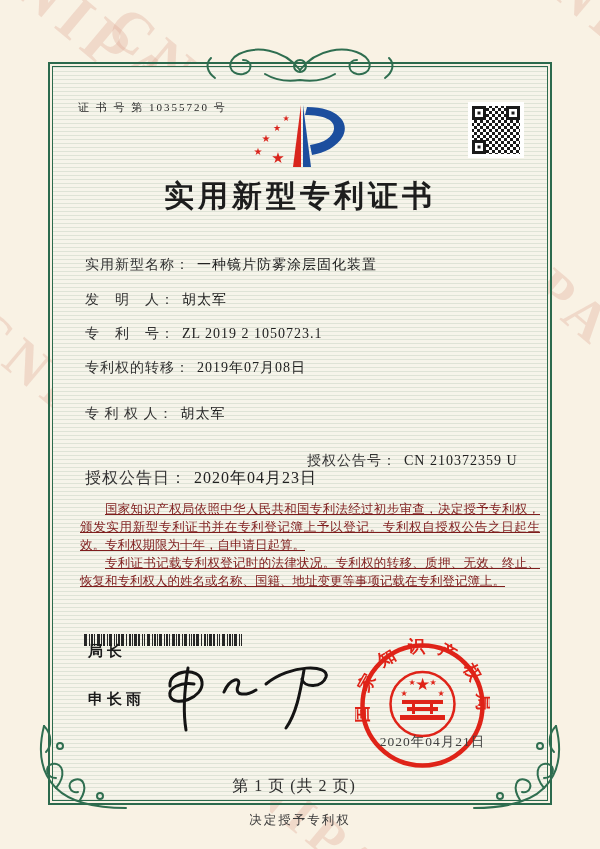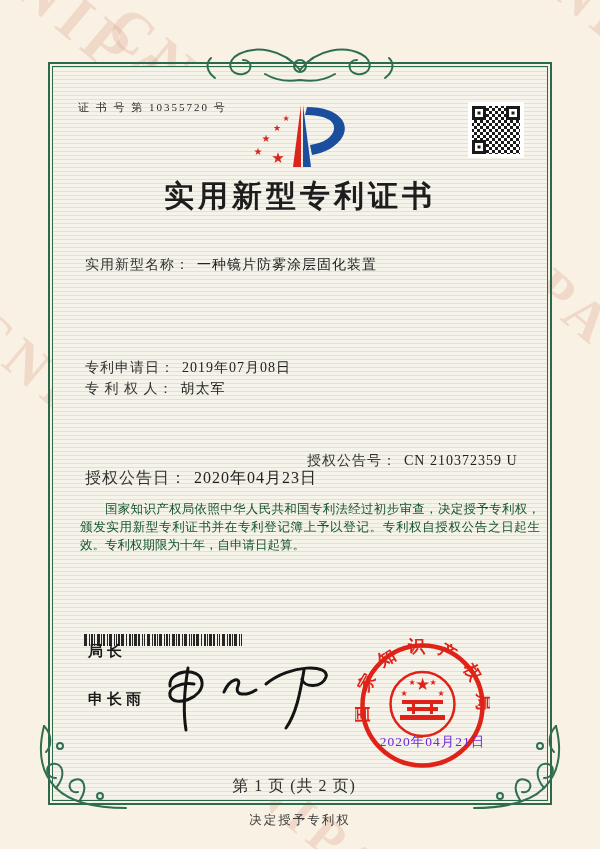--- a/index.html
+++ b/index.html
@@ -19,25 +19,25 @@
   .cert-no{left:78px;top:100px;font-size:11px;letter-spacing:2px;color:#2a2a2a;z-index:4;}
   .title{left:0;top:176px;width:600px;text-align:center;font-size:30px;font-weight:bold;
          letter-spacing:4px;color:#1d1d1d;z-index:4;}
   .field-row{left:85px;width:460px;font-size:14px;color:#2e2e2e;letter-spacing:1px;z-index:4;}
   .flabel{color:#333;}
   .fvalue{margin-left:7px;color:#222;}
   .fvalue.small{font-size:12.5px;letter-spacing:0;}
   .grant-left{left:85px;top:468px;font-size:16px;letter-spacing:1px;z-index:4;color:#2e2e2e;}
   .grant-right{left:307px;top:452px;font-size:14px;letter-spacing:1px;z-index:4;color:#2e2e2e;}
   .body-text{left:80px;top:500px;width:460px;font-size:12.5px;line-height:18px;
-             color:#14532d;text-align:justify;z-index:4;}
+             color:#7f1d1d;text-align:justify;z-index:4;text-decoration:underline;}
   .body-text p{margin:0;text-indent:2em;}
   .signer{left:88px;font-size:15px;font-weight:bold;letter-spacing:4px;color:#1c1c1c;z-index:5;}
   .seal-date{left:350px;top:733px;width:165px;text-align:center;font-size:13.5px;
-             letter-spacing:1px;color:#6d28d9;z-index:6;}
+             letter-spacing:1px;color:#404040;z-index:6;}
   .page-footer{left:0;top:776px;width:588px;text-align:center;font-size:16px;
                letter-spacing:1px;color:#2e2e2e;z-index:4;}
   .cont-note{left:0;top:812px;width:600px;text-align:center;font-size:12.5px;
              letter-spacing:2px;color:#3a3a3a;z-index:4;}
   svg{display:block;}
   .z4{z-index:4;} .z5{z-index:5;}
 </style>
 </head>
 <body>
 
@@ -98,36 +98,43 @@
       <rect x="7" y="41" width="8" height="8" fill="#ffffff"></rect>
       <rect x="9.5" y="43.5" width="3" height="3" fill="#1a1a1a"></rect>
     </g>
   </svg>
 
   <div class="abs title">实用新型专利证书</div>
 
   <div class="abs field-row" style="top:256px;">
     <span class="flabel">实用新型名称：</span><span class="fvalue">一种镜片防雾涂层固化装置</span>
   </div>
+  <div class="abs field-row" style="top:291px;">
+    <span class="flabel">发　明　人：</span><span class="fvalue">胡太军</span>
+  </div>
+  <div class="abs field-row" style="top:325px;">
+    <span class="flabel">专　利　号：</span><span class="fvalue">ZL 2019 2 1050723.1</span>
+  </div>
   <div class="abs field-row" style="top:359px;">
-    <span class="flabel">专利申请日：</span><span class="fvalue">2019年07月08日</span>
-  </div>
-  <div class="abs field-row" style="top:380px;">
+    <span class="flabel">专利权的转移：</span><span class="fvalue">2019年07月08日</span>
+  </div>
+  <div class="abs field-row" style="top:405px;">
     <span class="flabel">专 利 权 人：</span><span class="fvalue">胡太军</span>
   </div>
 
   <div class="abs grant-left">
     <span class="flabel">授权公告日：</span><span class="fvalue">2020年04月23日</span>
   </div>
   <div class="abs grant-right">
     <span class="flabel">授权公告号：</span><span class="fvalue">CN 210372359 U</span>
   </div>
 
   <div class="abs body-text">
     <p>国家知识产权局依照中华人民共和国专利法经过初步审查，决定授予专利权，颁发实用新型专利证书并在专利登记簿上予以登记。专利权自授权公告之日起生效。专利权期限为十年，自申请日起算。</p>
+    <p>专利证书记载专利权登记时的法律状况。专利权的转移、质押、无效、终止、恢复和专利权人的姓名或名称、国籍、地址变更等事项记载在专利登记簿上。</p>
   </div>
 
   <svg class="abs z4" style="left:84px;top:634px;" width="158" height="12" viewBox="0 0 158 12">
     <line x1="0" y1="6" x2="158" y2="6" stroke="#262626" stroke-width="12" stroke-dasharray="3 2 1 1 2 1 1 2 3 1 1 1 2 2 1 1 3 2 1 1 1 1 2 1 3 2 1 2 2 1 1 1 3 1 2 2 1 1 1 2 3 2 1 1 2 1 1 1"></line>
   </svg>
 
   <div class="abs signer" style="top:642px;">局长</div>
   <div class="abs signer" style="top:690px;">申长雨</div>
 
   <svg class="abs z5" style="left:150px;top:652px;" width="205" height="95" viewBox="0 0 205 95">

